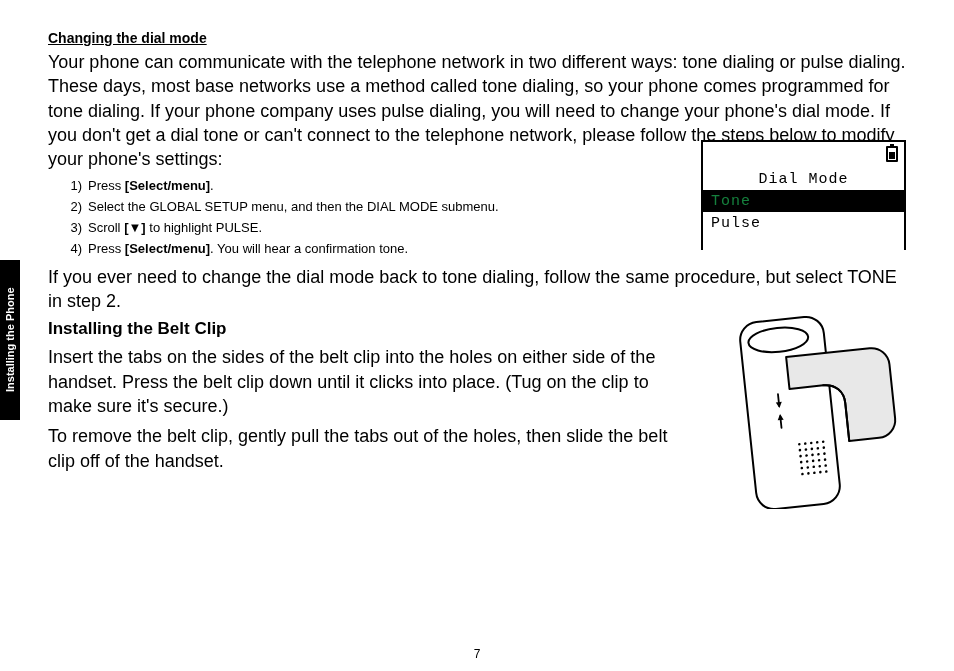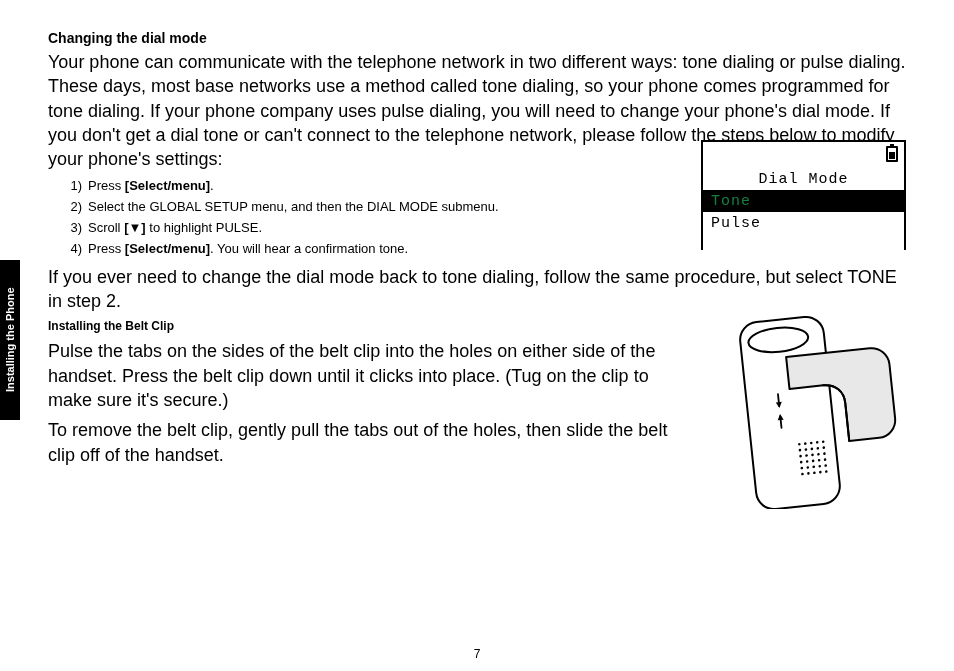--- a/index.html
+++ b/index.html
@@ -15,21 +15,21 @@
     color: #fff;
     font-size: 11px;
     font-weight: bold;
     writing-mode: vertical-rl;
     transform: rotate(180deg);
     display: flex;
     align-items: center;
     justify-content: center;
     padding: 8px 2px;
   }
-  .h-sub { font-size: 14px; font-weight: bold; margin-bottom: 4px; }
+  .h-sub { font-size: 14px; font-weight: bold; margin-bottom: 4px; text-decoration: underline; }
   .body-text { font-size: 18px; line-height: 1.35; margin-bottom: 6px; }
   .steps { margin: 4px 0 6px 18px; }
   .step-row { display: flex; gap: 6px; font-size: 13px; line-height: 1.45; margin-bottom: 2px; }
   .step-num { min-width: 16px; text-align: right; }
   .step-text b { font-weight: bold; }
   .top-block { position: relative; }
   .lcd {
     position: absolute;
     right: 0;
     top: 110px;
@@ -54,21 +54,21 @@
   }
   .battery-fill { position:absolute; left:1px; right:1px; bottom:1px; top:4px; background:#000; }
   .steps-wrap { max-width: 600px; }
   .ready {
     text-align: center;
     font-size: 20px;
     font-weight: bold;
     margin: 34px 0 44px 0;
     letter-spacing: 0.2px;
   }
-  .h-section { font-size: 12px; font-weight: bold; margin-bottom: 6px; }
+  .h-section { font-size: 17px; font-weight: bold; margin-bottom: 6px; }
   .belt-block { position: relative; }
   .belt-text { max-width: 640px; }
   .belt-svg { position: absolute; right: 0; top: -10px; width: 210px; height: 200px; }
   .page-num { position: absolute; left: 0; right: 0; bottom: 10px; text-align: center; font-size: 12px; }
 </style>
 </head>
 <body>
 
 <div class="page">
 
@@ -116,21 +116,21 @@
         <div class="lcd-row lcd-title">Dial Mode</div>
         <div class="lcd-row lcd-hl">Tone</div>
         <div class="lcd-row">Pulse</div>
       </div>
     </div>
   </div>
 
 
   <div class="belt-block">
     <div class="h-section">Installing the Belt Clip</div>
-    <div class="body-text belt-text">Pulse the tabs on the sides of the belt clip into the holes on either side of the handset. Press the belt clip down until it clicks into place. (Tug on the clip to make sure it's secure.)</div>
+    <div class="body-text belt-text">Insert the tabs on the sides of the belt clip into the holes on either side of the handset. Press the belt clip down until it clicks into place. (Tug on the clip to make sure it's secure.)</div>
     <div class="body-text belt-text">To remove the belt clip, gently pull the tabs out of the holes, then slide the belt clip off of the handset.</div>
 
     <svg class="belt-svg" viewBox="0 0 210 200">
       <g fill="#fff" stroke="#000" stroke-width="2" stroke-linejoin="round" stroke-linecap="round">
 
         <path d="M70 10 C60 10 52 18 52 28 L52 180 C52 190 60 198 70 198 L118 198 C128 198 136 190 136 180 L136 28 C136 18 128 10 118 10 Z" transform="rotate(-6 94 104)"></path>
 
         <ellipse cx="90" cy="30" rx="30" ry="12" transform="rotate(-6 94 104)"></ellipse>
 
         <g transform="rotate(-6 94 104)">

